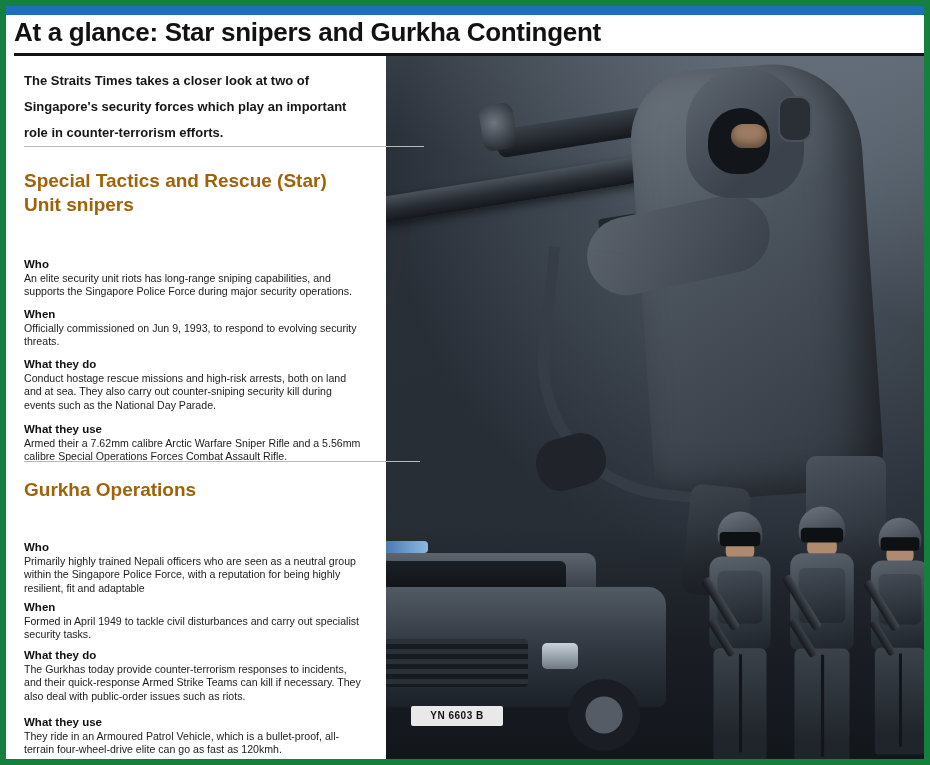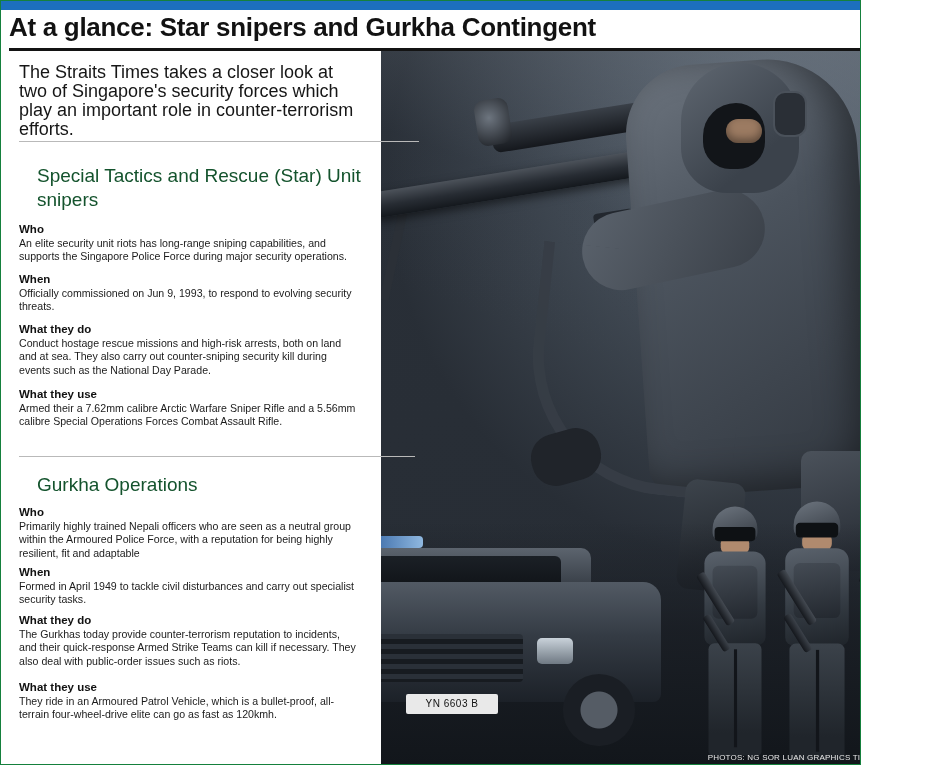--- a/index.html
+++ b/index.html
@@ -8,24 +8,24 @@
   }
   body {
     width: 930px;
     height: 765px;
     background: #ffffff;
     font-family: "Liberation Sans", sans-serif;
     overflow: hidden;
   }
   .page {
     position: relative;
-    width: 861px;
+    width: 930px;
     height: 765px;
     box-sizing: border-box;
-    border: 1px solid #15803d;
+    border: 6px solid #15803d;
     background: #ffffff;
     overflow: hidden;
   }
   .topbar {
     position: absolute;
     left: 0; top: 0;
     width: 930px;
     height: 9px;
     background: #1c6fbd;
   }
@@ -251,27 +251,27 @@
   .veh-light-l, .veh-light-r {
     position: absolute;
     top: 96px;
     width: 36px; height: 26px;
     background: linear-gradient(180deg, #c9d2da, #6f7983);
     border-radius: 5px;
   }
   .veh-light-r { left: 236px; }
   .veh-plate {
     position: absolute;
-    left: 105px; top: 152px;
+    left: 105px; top: 159px;
     width: 92px; height: 20px;
     background: #e9e9e9;
     border-radius: 2px;
     color: #111;
     font-size: 10px;
-    font-weight: normal;
+    font-weight: bold;
     text-align: center;
     line-height: 20px;
     letter-spacing: 0.5px;
   }
   .veh-wheel-l, .veh-wheel-r {
     position: absolute;
     top: 132px;
     width: 72px; height: 72px;
     background: radial-gradient(circle at 50% 50%, #555c65 0 18px, #1a1e24 19px 100%);
     border-radius: 50%;
@@ -368,47 +368,47 @@
     color: #e8e8e8;
     letter-spacing: 0.2px;
   }
 
   
   .intro {
     position: absolute;
     left: 18px;
     top: 62px;
     width: 345px;
-    font-size: 18px;
-    line-height: 19px;
-    font-weight: normal;
+    font-size: 13px;
+    line-height: 26px;
+    font-weight: bold;
     color: #161616;
   }
   .rule-thin {
     position: absolute;
     left: 18px;
     width: 400px;
     height: 1px;
     background: #b9b9b9;
   }
   #rule-1 { top: 140px; }
   #rule-2 { top: 455px; width: 396px; }
 
   .section-title {
     position: absolute;
-    left: 36px;
+    left: 18px;
     font-size: 19px;
     line-height: 24px;
-    color: #14532d;
-    font-weight: normal;
+    color: #a16207;
+    font-weight: bold;
   }
   #star-title { top: 163px; width: 340px; }
   #gurkha-title { top: 472px; width: 340px; }
 
-  .block { position: absolute; left: 18px; width: 340px; }
+  .block { position: absolute; left: 18px; width: 340px; margin-top: 30px; }
   .block h4 {
     margin: 0 0 2px 0;
     font-size: 11.5px;
     font-weight: bold;
     color: #111;
   }
   .block p {
     margin: 0;
     font-size: 10.6px;
     line-height: 13.4px;
@@ -537,31 +537,31 @@
     <h4>What they use</h4>
     <p>Armed their a 7.62mm calibre Arctic Warfare Sniper Rifle and a 5.56mm calibre Special Operations Forces Combat Assault Rifle.</p>
   </div>
 
   <div class="rule-thin" id="rule-2"></div>
 
   <div class="section-title" id="gurkha-title">Gurkha Operations</div>
 
   <div class="block" id="g-who">
     <h4>Who</h4>
-    <p>Primarily highly trained Nepali officers who are seen as a neutral group within the Armoured Police Force, with a reputation for being highly resilient, fit and adaptable</p>
+    <p>Primarily highly trained Nepali officers who are seen as a neutral group within the Singapore Police Force, with a reputation for being highly resilient, fit and adaptable</p>
   </div>
 
   <div class="block" id="g-when">
     <h4>When</h4>
     <p>Formed in April 1949 to tackle civil disturbances and carry out specialist security tasks.</p>
   </div>
 
   <div class="block" id="g-what">
     <h4>What they do</h4>
-    <p>The Gurkhas today provide counter-terrorism reputation to incidents, and their quick-response Armed Strike Teams can kill if necessary. They also deal with public-order issues such as riots.</p>
+    <p>The Gurkhas today provide counter-terrorism responses to incidents, and their quick-response Armed Strike Teams can kill if necessary. They also deal with public-order issues such as riots.</p>
   </div>
 
   <div class="block" id="g-use">
     <h4>What they use</h4>
     <p>They ride in an Armoured Patrol Vehicle, which is a bullet-proof, all-terrain four-wheel-drive elite can go as fast as 120kmh.</p>
   </div>
 
 </div>
 
 </body></html>

